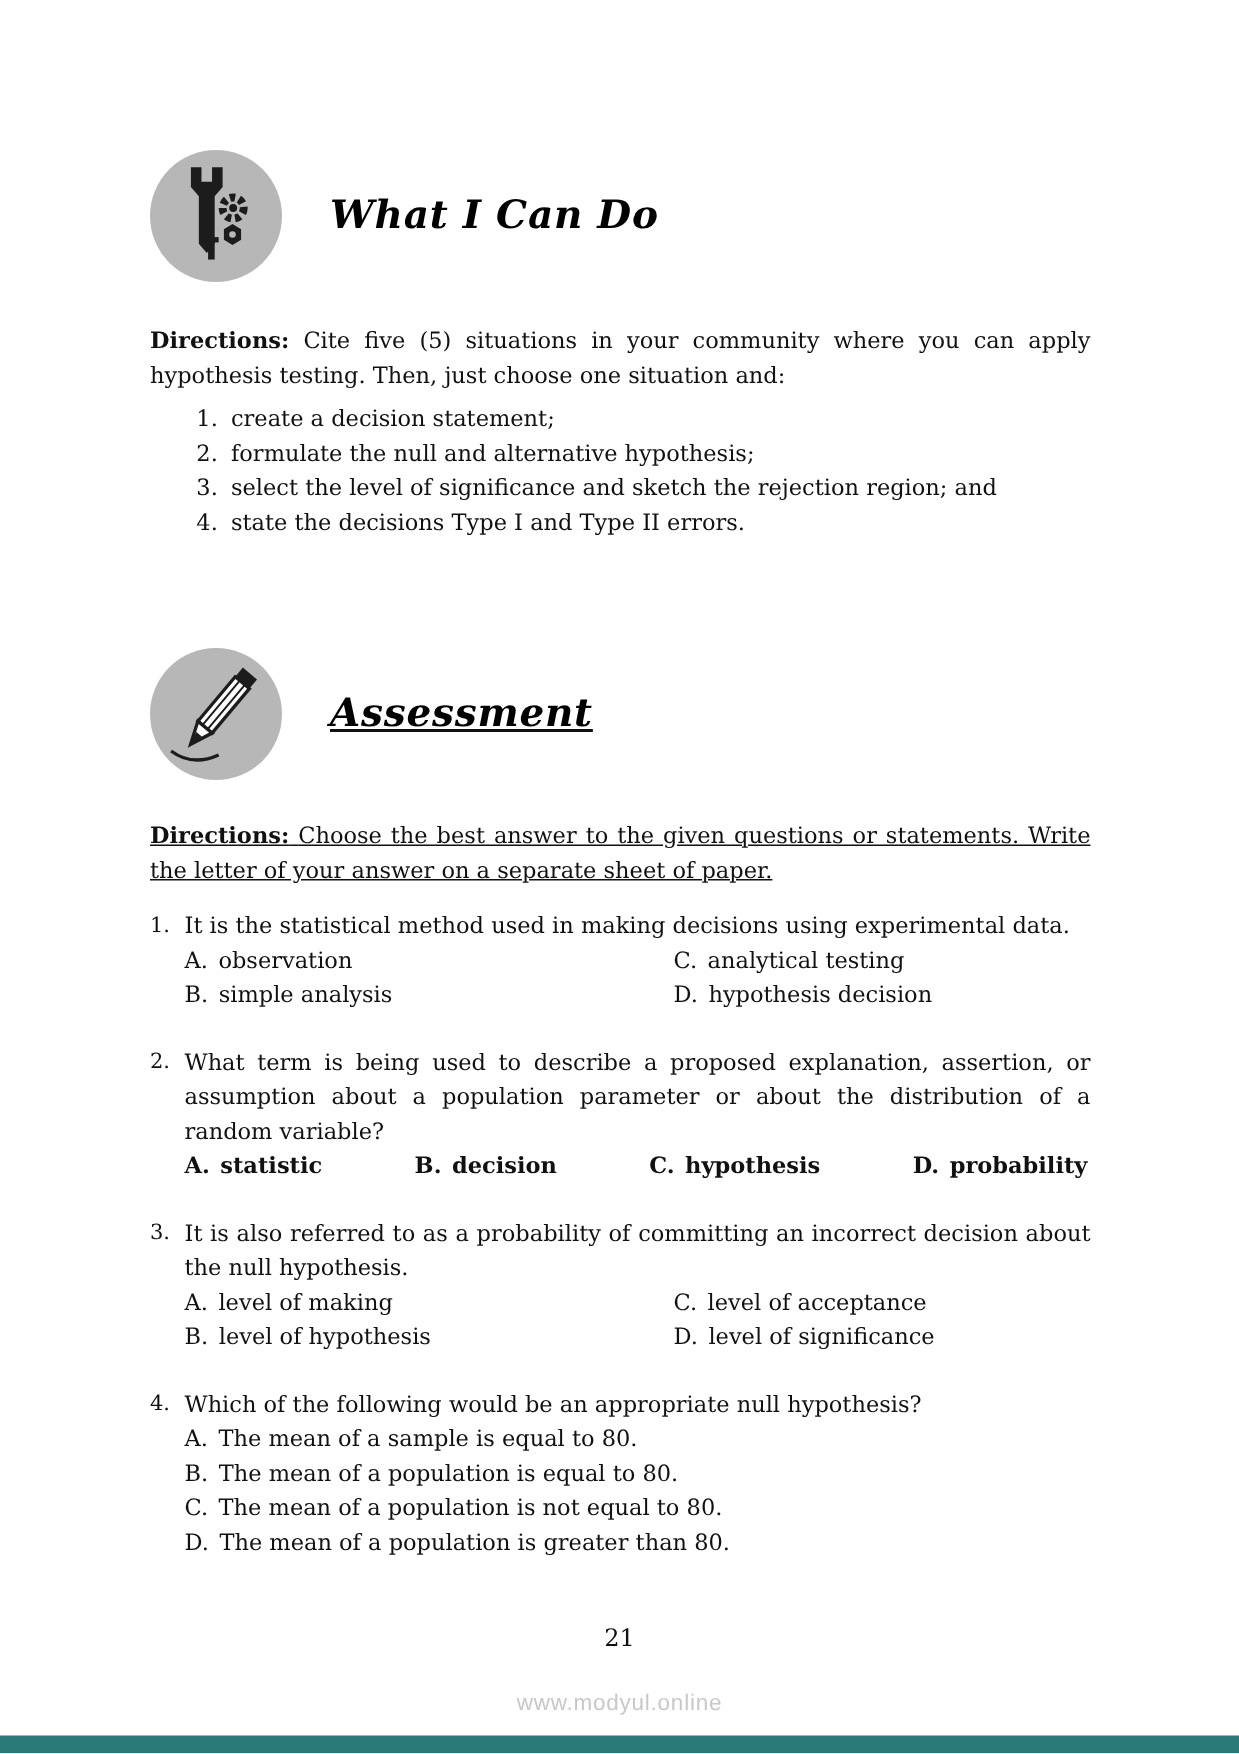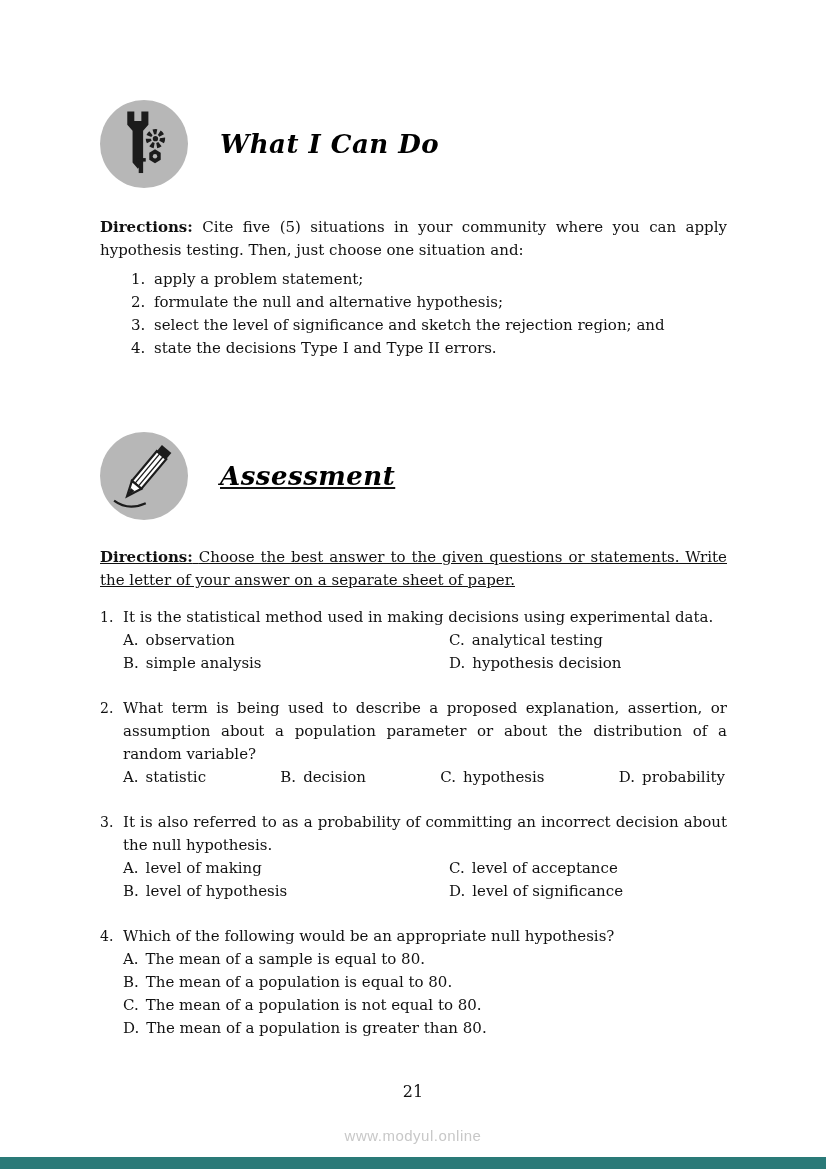--- a/index.html
+++ b/index.html
@@ -74,20 +74,21 @@
   .c-label { margin-right: 7px; }
 
   .choices-grid {
     display: grid;
     grid-template-columns: 326px 1fr;
   }
   .choices-row {
     display: flex;
     justify-content: space-between;
     padding-right: 2px;
+    font-weight: bold;
   }
   .choices-stack .choice { display: block; }
 
   
   .page-number {
     position: absolute;
     left: 0; right: 0;
     bottom: 66px;
     text-align: center;
     font-size: 16px;
@@ -130,21 +131,21 @@
     </div>
     <h1 class="section-title">What I Can Do</h1>
   </div>
 
   <p class="directions directions-1">
     <b>Directions:</b>
     <span>Cite five (5) situations in your community where you can apply hypothesis testing. Then, just choose one situation and:</span>
   </p>
 
   <ol class="task-list">
-    <li>apply a problem statement;</li>
+    <li>create a decision statement;</li>
     <li>formulate the null and alternative hypothesis;</li>
     <li>select the level of significance and sketch the rejection region; and</li>
     <li>state the decisions Type I and Type II errors.</li>
   </ol>
 
   <div class="section-header header-2">
     <div class="icon-circle">
       <svg viewBox="0 0 100 100" width="88" height="88" aria-hidden="true">
         <circle cx="50" cy="50" r="50" fill="#b7b7b7"></circle>
         <g transform="rotate(40 50 50)">

